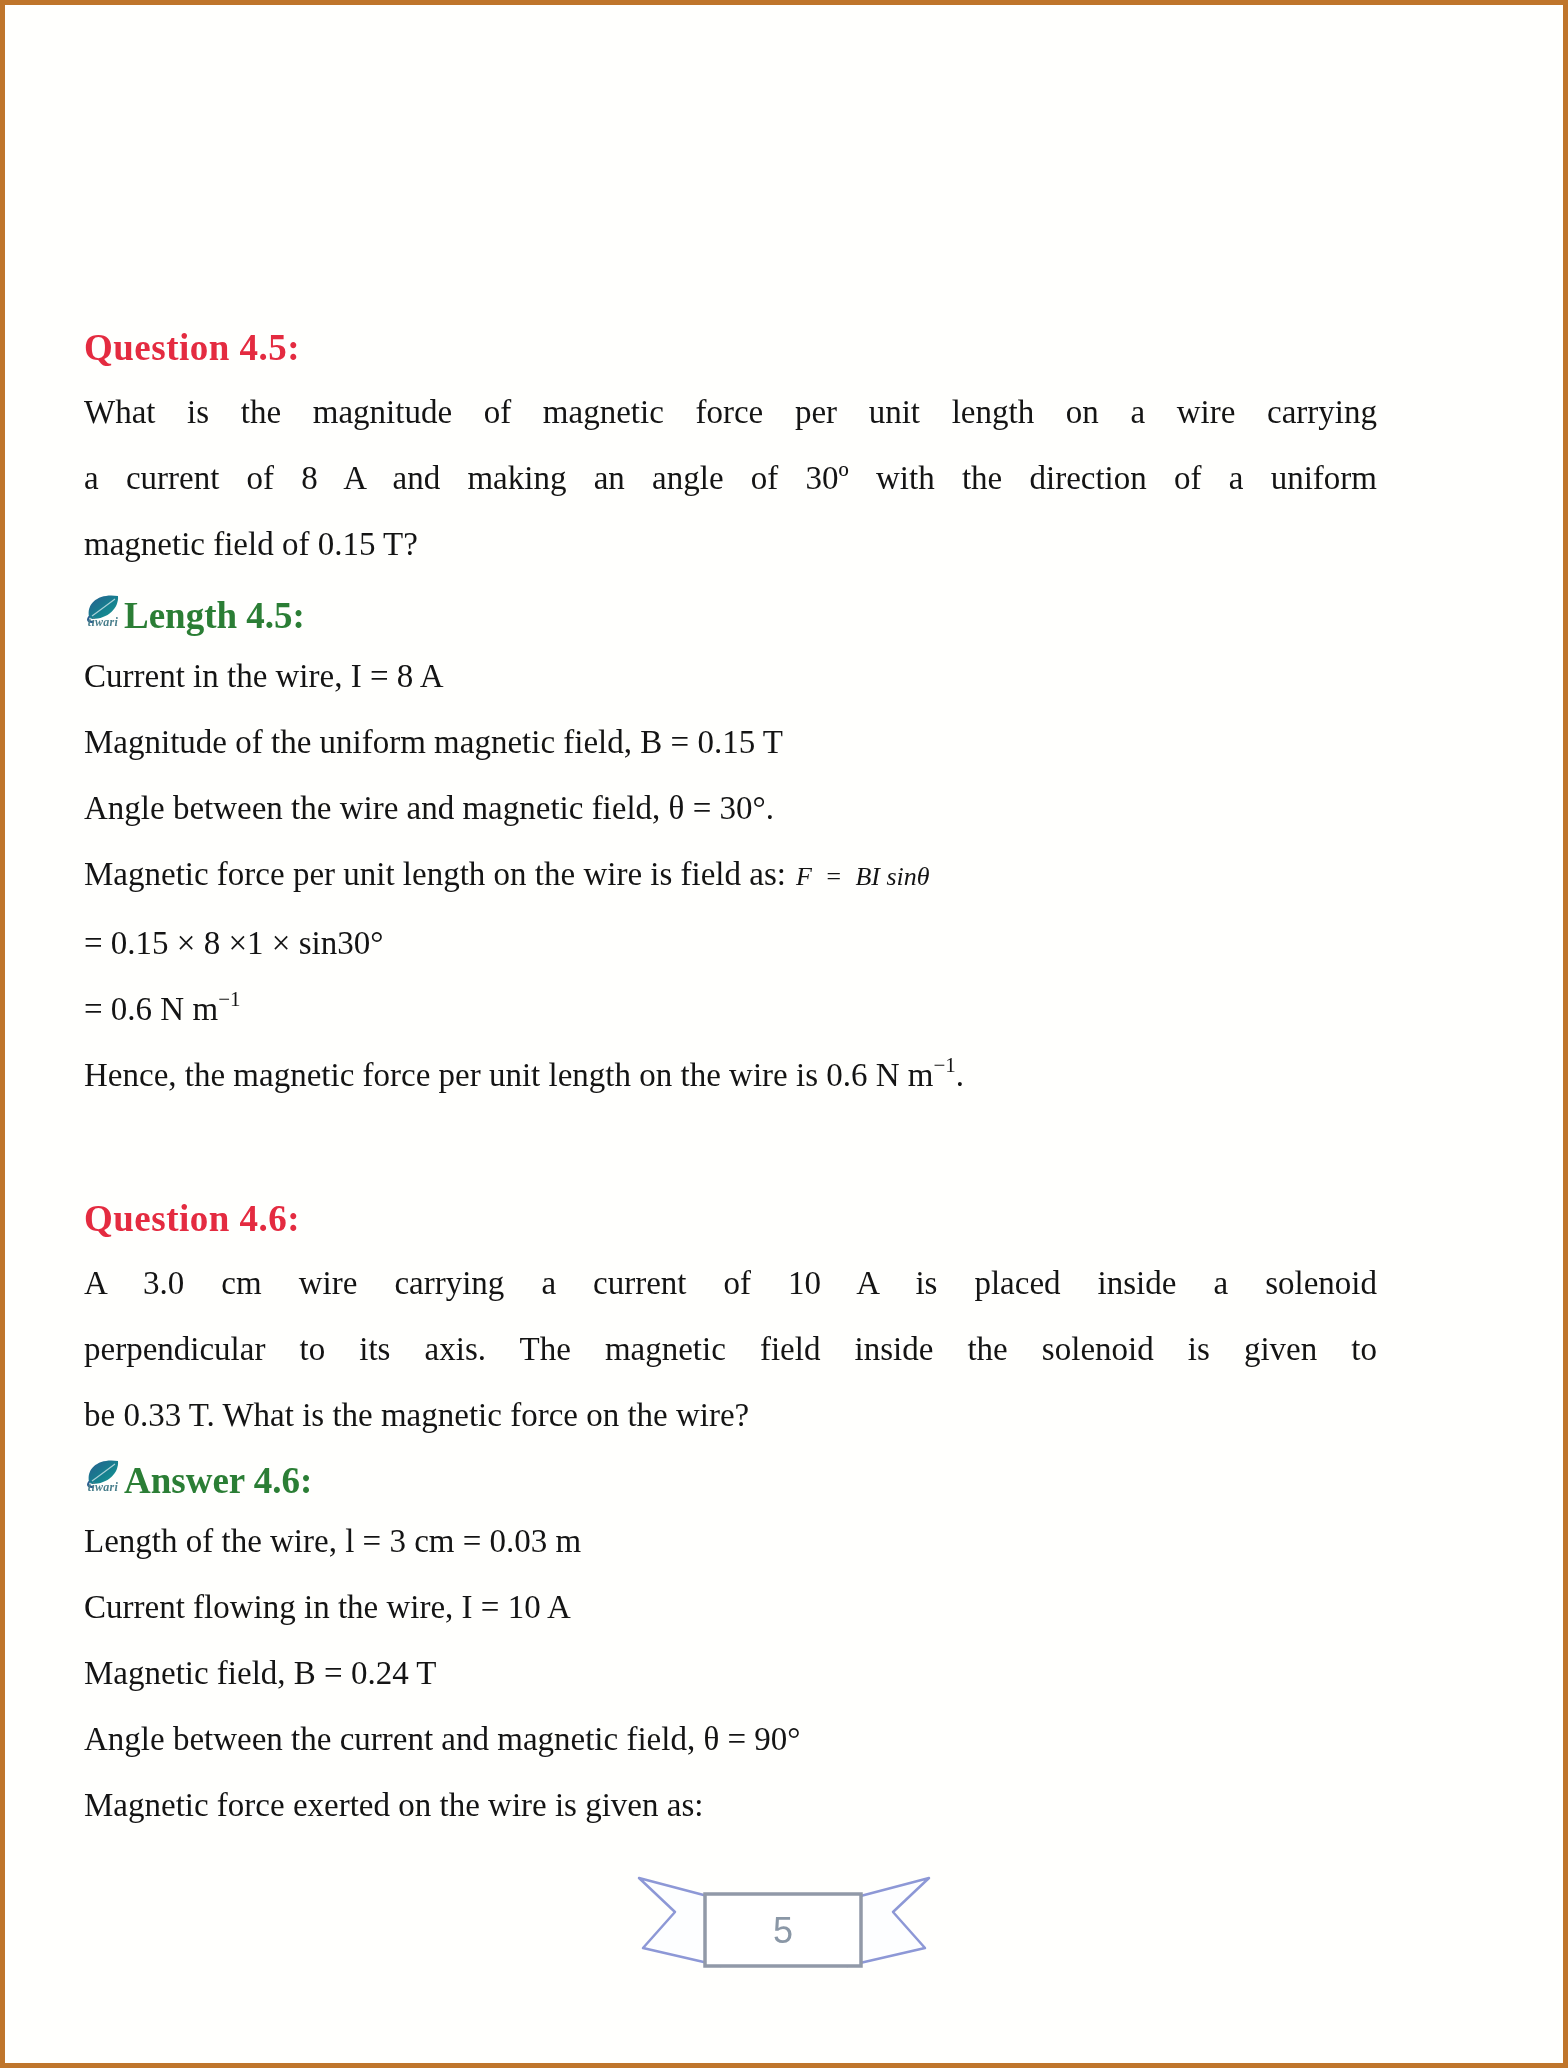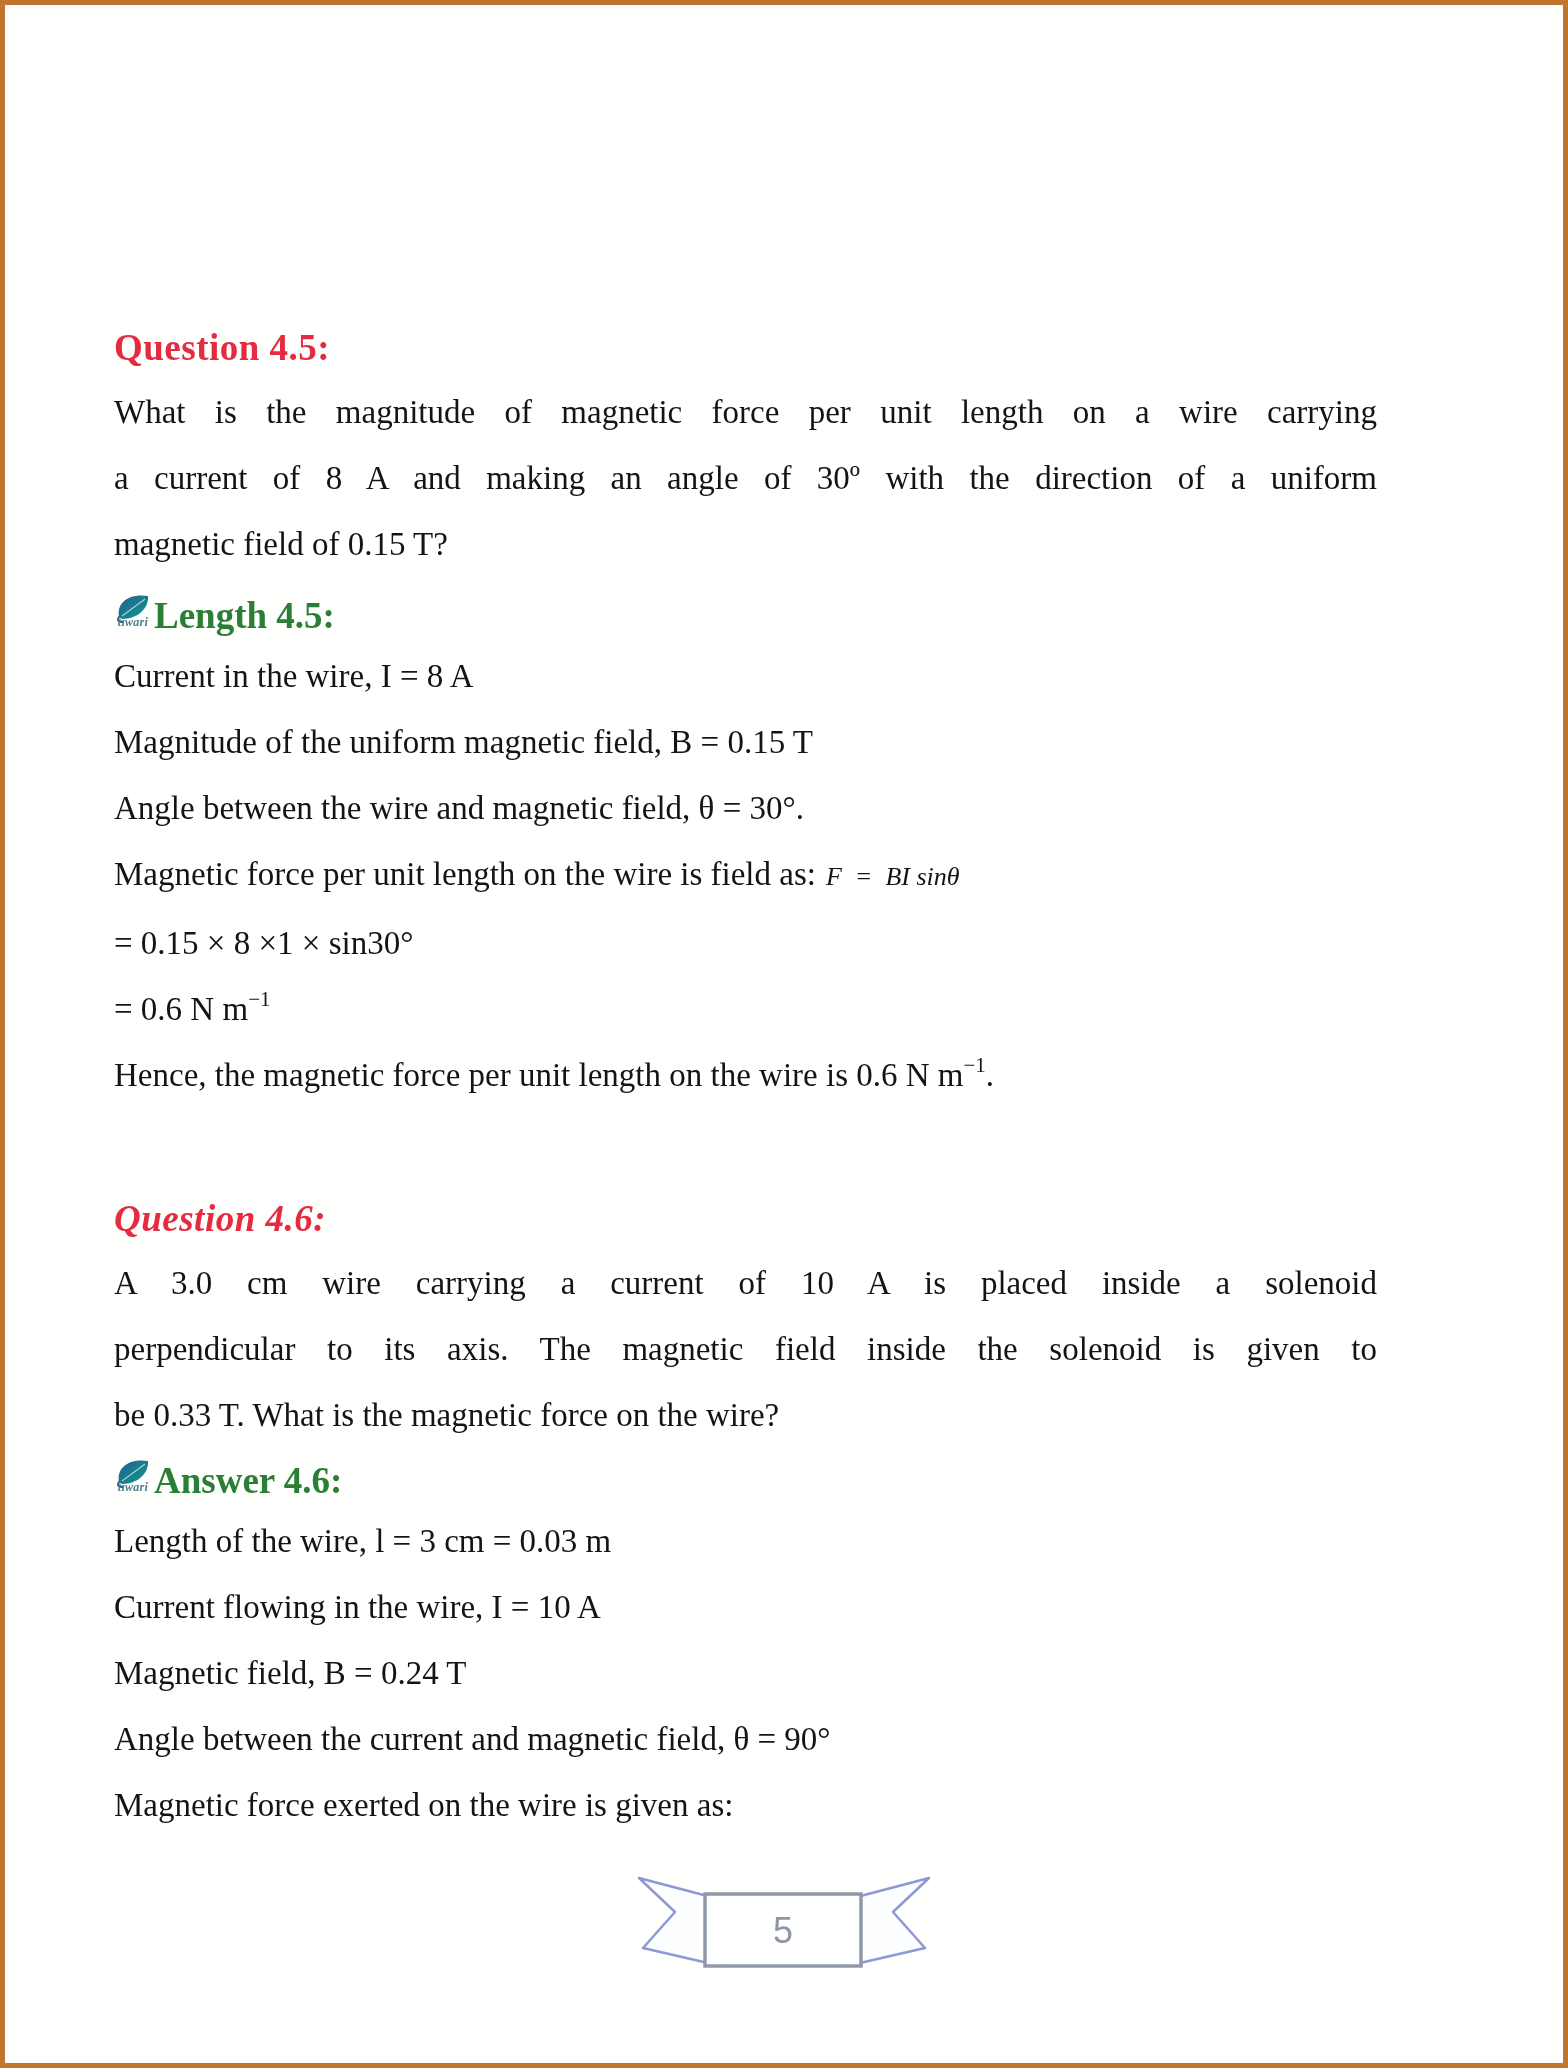--- a/index.html
+++ b/index.html
@@ -7,32 +7,32 @@
   .page {
     width: 1568px;
     height: 2068px;
     border: 5px solid #bf752b;
     background: #fffffd;
     font-family: "Liberation Serif", serif;
     color: #141414;
     overflow: hidden;
     position: relative;
   }
-  .content { padding: 0 186px 0 109px; }
+  .content { padding: 0 186px 0 79px; }
 
   .q-heading {
     color: #e42b40;
     font-size: 37px;
     font-weight: 700;
     line-height: 50px;
     margin: 0;
     letter-spacing: 0.5px;
   }
   .q-heading.first { margin-top: 318px; }
-  .q-heading.second { margin-top: 86px; font-style: italic; }
+  .q-heading.second { margin-top: 86px; }
 
   .a-heading {
     color: #2b7e35;
     font-size: 37px;
     font-weight: 700;
     line-height: 50px;
     margin: 14px 0 0 0;
     display: flex;
     align-items: flex-start;
   }

